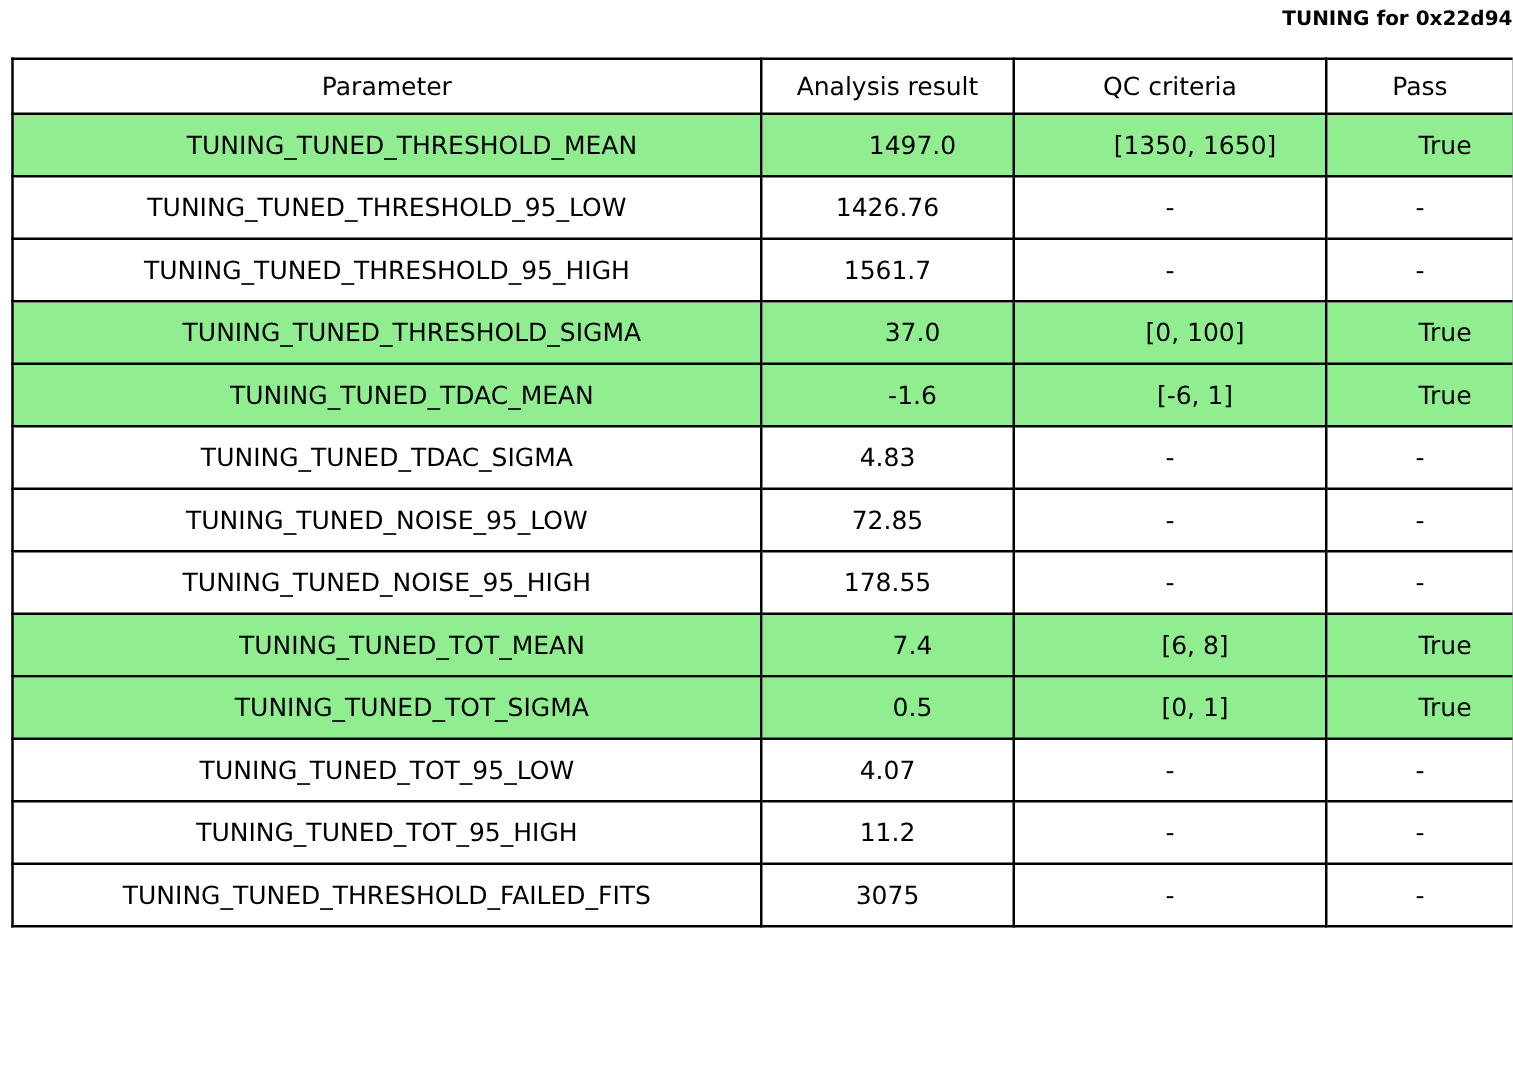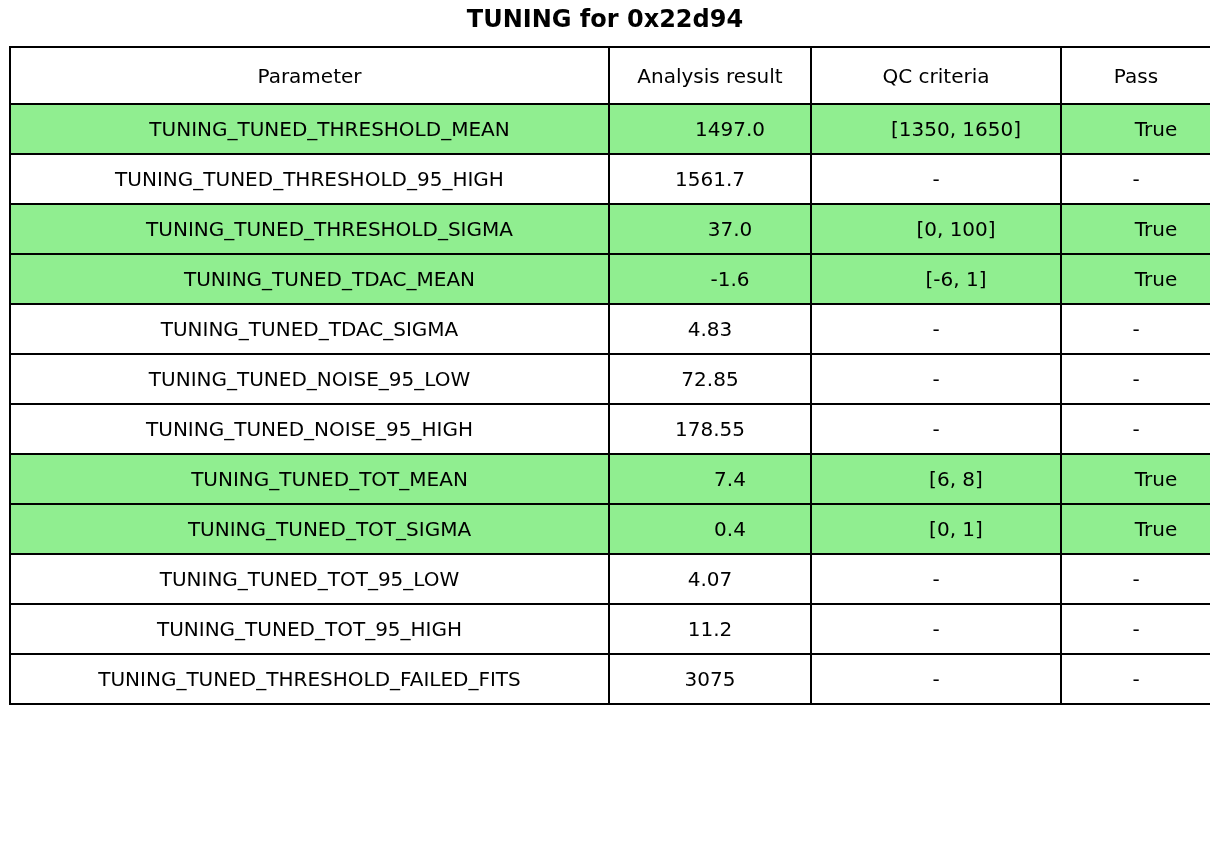--- a/index.html
+++ b/index.html
@@ -15,22 +15,22 @@
   .figure {
     position: relative;
     width: 1210px;
     height: 858px;
   }
   .title {
     position: absolute;
     top: 5px;
     left: 0;
     width: 1210px;
-    text-align: center;
-    font-size: 24px;
+    text-align: right;
+    font-size: 16px;
     font-weight: bold;
     letter-spacing: 0px;
   }
   table.qc-table {
     position: absolute;
     left: 9px;
     top: 46px;
     width: 1193px;
     border-collapse: collapse;
     table-layout: fixed;
@@ -38,21 +38,21 @@
   .qc-table th, .qc-table td {
     border: 2px solid #000000;
     text-align: center;
     vertical-align: middle;
     font-size: 20px;
     font-weight: normal;
     padding: 0;
     overflow: hidden;
     white-space: nowrap;
   }
-  .qc-table thead tr { height: 57px; }
+  .qc-table thead tr { height: 44px; }
   .qc-table tbody tr { height: 50px; }
   .col-param  { width: 597px; }
   .col-result { width: 200px; }
   .col-qc     { width: 248px; border-radius: 18px; }
   .col-pass   { width: 148px; }
   .qc-table tbody tr.pass td { background: var(--hl-green, #90EE90); padding-left: 40px; }
 </style>
 </head>
 <body>
 
@@ -67,20 +67,26 @@
         <th class="col-qc">QC criteria</th>
         <th class="col-pass">Pass</th>
       </tr>
     </thead>
     <tbody id="tbody">
         <tr class="pass">
           <td>TUNING_TUNED_THRESHOLD_MEAN</td>
           <td>1497.0</td>
           <td>[1350, 1650]</td>
           <td>True</td>
+        </tr>
+        <tr>
+          <td>TUNING_TUNED_THRESHOLD_95_LOW</td>
+          <td>1426.76</td>
+          <td>-</td>
+          <td>-</td>
         </tr>
         <tr>
           <td>TUNING_TUNED_THRESHOLD_95_HIGH</td>
           <td>1561.7</td>
           <td>-</td>
           <td>-</td>
         </tr>
         <tr class="pass">
           <td>TUNING_TUNED_THRESHOLD_SIGMA</td>
           <td>37.0</td>
@@ -112,21 +118,21 @@
           <td>-</td>
         </tr>
         <tr class="pass">
           <td>TUNING_TUNED_TOT_MEAN</td>
           <td>7.4</td>
           <td>[6, 8]</td>
           <td>True</td>
         </tr>
         <tr class="pass">
           <td>TUNING_TUNED_TOT_SIGMA</td>
-          <td>0.4</td>
+          <td>0.5</td>
           <td>[0, 1]</td>
           <td>True</td>
         </tr>
         <tr>
           <td>TUNING_TUNED_TOT_95_LOW</td>
           <td>4.07</td>
           <td>-</td>
           <td>-</td>
         </tr>
         <tr>

